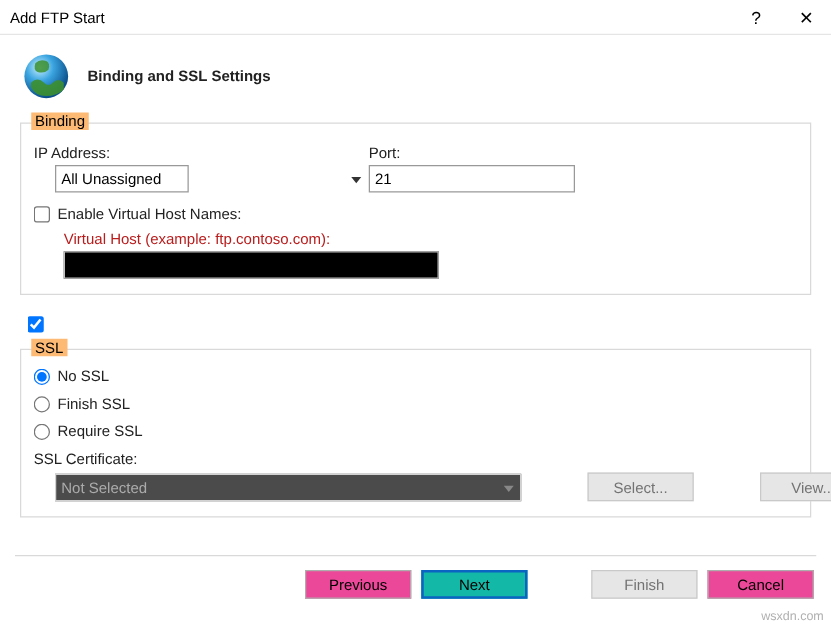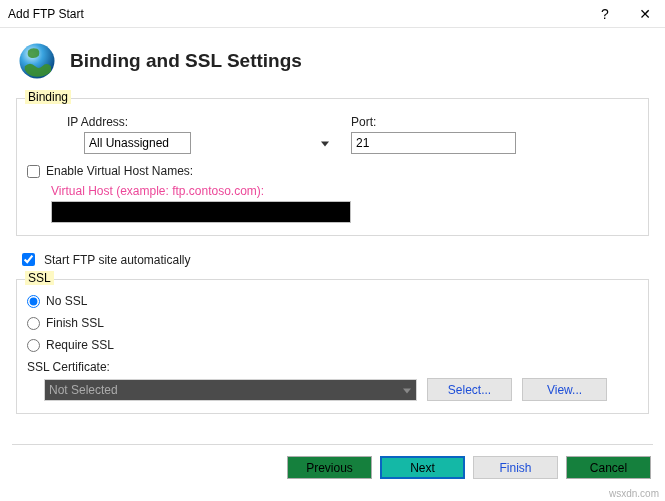--- a/index.html
+++ b/index.html
@@ -6,34 +6,34 @@
     body { margin: 0; background: #fff; width: 665px; height: 501px; overflow: hidden; position: relative; }
 
     .titlebar { display: flex; align-items: center; height: 28px; padding: 0 0 0 8px; border-bottom: 1px solid #e5e5e5; }
     .titlebar-title { flex: 1; }
     .titlebar-btn { width: 40px; height: 28px; display: flex; align-items: center; justify-content: center; cursor: pointer; }
     .titlebar-btn.close { font-size: 14px; }
     .titlebar-btn.help { font-size: 14px; }
 
     .header { display: flex; align-items: center; padding: 12px 16px 16px 16px; gap: 12px; }
     .globe-icon { width: 42px; height: 42px; }
-    .header-title { font-size: 19px; font-weight: 600; color: #222; }
+    .header-title { font-size: 12px; font-weight: 600; color: #222; }
 
     .content { padding: 0 16px; }
 
     .groupbox { border: 1px solid #d9d9d9; padding: 10px 10px 12px 10px; margin-bottom: 12px; position: relative; }
-    .groupbox-label { position: absolute; top: -9px; left: 8px; background: #fef9c3; padding: 0 3px; }
+    .groupbox-label { position: absolute; top: -9px; left: 8px; background: #fdba74; padding: 0 3px; }
 
-    .row { display: flex; gap: 16px; margin-top: 6px; margin-left: 40px; }
+    .row { display: flex; margin-top: 6px; }
     .field { display: flex; flex-direction: column; gap: 3px; }
     .field-ip { flex: 0 0 268px; }
     .field-port { flex: 0 0 100px; }
 
     .label { color: #222; }
-    .label.disabled { color: #ec4899; }
+    .label.disabled { color: #b91c1c; }
 
     select, input[type="text"] {
       height: 22px; border: 1px solid #999; padding: 1px 4px; background: #fff;
     }
     select { appearance: none; -webkit-appearance: none; padding-right: 20px; background-image: none; position: relative; }
     .select-wrap { position: relative; padding-left: 17px; }
     .select-wrap::after {
       content: ""; position: absolute; right: 6px; top: 50%; transform: translateY(-30%);
       border-left: 4px solid transparent; border-right: 4px solid transparent; border-top: 5px solid #333;
       pointer-events: none;
@@ -47,22 +47,22 @@
     .vh-sub { margin: 6px 0 0 24px; }
     .vh-sub input { width: 300px; margin-top: 3px; }
 
     .standalone-check { display: flex; align-items: center; gap: 6px; padding: 2px 0 10px 2px; }
 
     .radio-row { display: flex; align-items: center; gap: 6px; margin: 4px 0 8px 0; }
 
     .ssl-cert-row { display: flex; align-items: center; gap: 10px; margin-top: 4px; }
     .ssl-cert-row .select-wrap { flex: 0 0 390px; }
     .ssl-cert-row .select-wrap select { width: 100%; }
-    .btn { height: 23px; min-width: 85px; border: 1px solid #adadad; background: #15803d; cursor: pointer; }
-    .btn:disabled { color: #1d4ed8; background: #e6e6e6; border-color: #c9c9c9; cursor: default; }
+    .btn { height: 23px; min-width: 85px; border: 1px solid #adadad; background: #ec4899; cursor: pointer; }
+    .btn:disabled { color: #737373; background: #e6e6e6; border-color: #c9c9c9; cursor: default; margin-left: 43px; }
     .btn.default { border: 2px solid #0a64c2; background: #14b8a6; }
 
     .footer { position: absolute; bottom: 22px; right: 14px; display: flex; gap: 8px; }
     .footer .btn { min-width: 85px; }
     .footer-rule { position:absolute; bottom:56px; left:12px; right:12px; border-top:1px solid #d9d9d9; }
 
     .watermark { position: absolute; bottom: 2px; right: 6px; color: #b0b0b0; font-size: 10px; }
   </style>
 </head>
 <body>
@@ -115,21 +115,20 @@
     </div>
 
     <div class="vh-sub">
       <div class="label disabled">Virtual Host (example: ftp.contoso.com):</div>
       <input type="text" disabled="" value="" style="">
     </div>
   </div>
 
   <div class="standalone-check">
     <input type="checkbox" checked="" style="">
-    <span class="label">Start FTP site automatically</span>
   </div>
 
   <div class="groupbox">
     <span class="groupbox-label">SSL</span>
 
     <div class="radio-row">
       <input type="radio" name="ssl" checked="" style="">
       <span class="label">No SSL</span>
     </div>
     <div class="radio-row">

